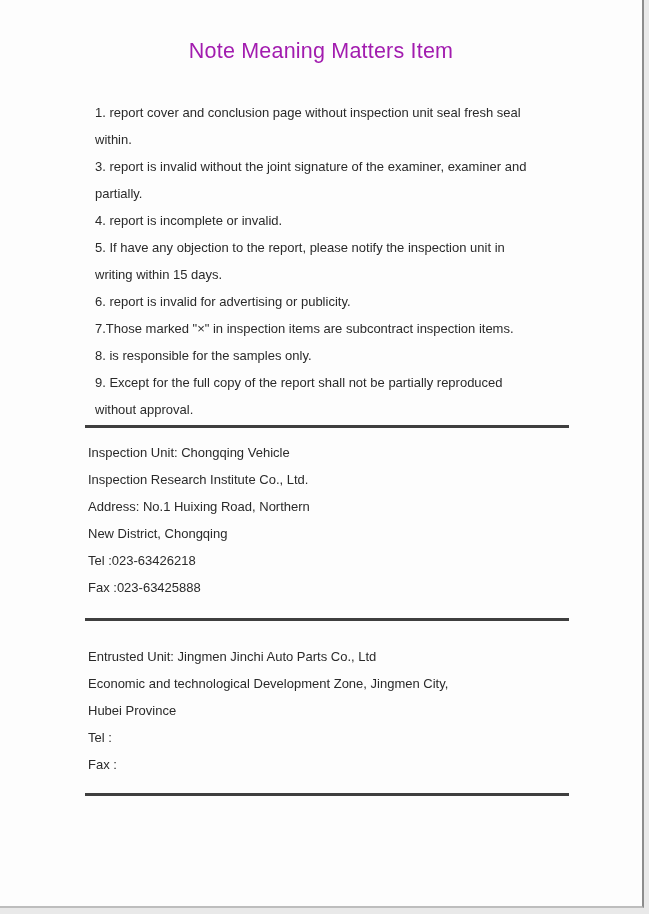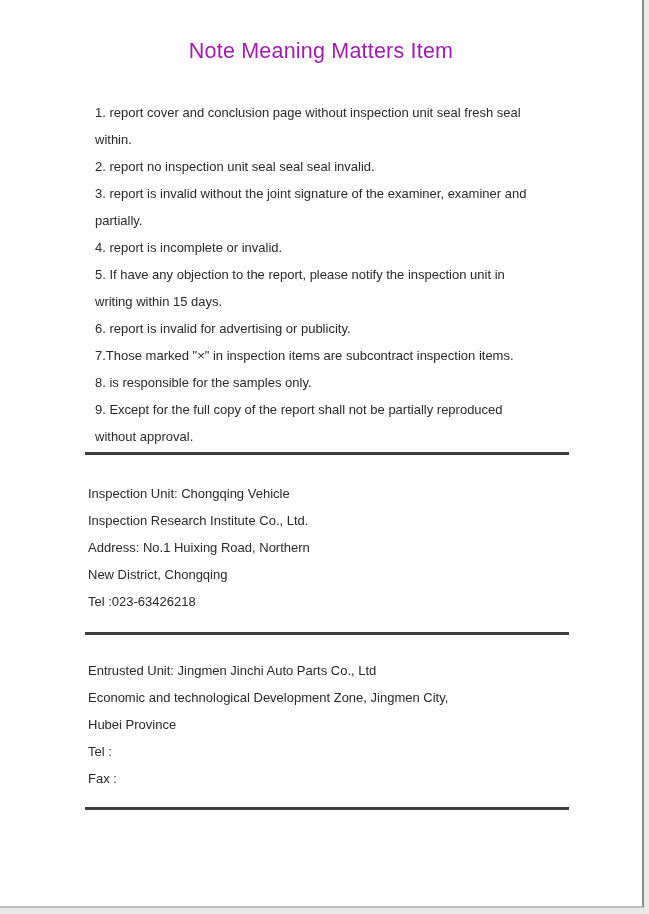--- a/index.html
+++ b/index.html
@@ -53,57 +53,57 @@
     background: #3f3f3f;
     border: none;
     margin: 0;
   }
   .divider-1 { margin-top: 2px; }
   .divider-2 { margin-top: 17px; }
   .divider-3 { margin-top: 15px; }
   .unit-block {
     padding-left: 3px;
   }
-  .unit-block-1 { margin-top: 25px; }
+  .unit-block-1 { margin-top: 11px; }
   .unit-block-2 { margin-top: 22px; }
 </style>
 </head>
 <body>
 
 <div class="canvas">
   <div class="page">
 
     <h1 class="page-title">Note Meaning Matters Item</h1>
 
     <div class="content">
 
       <div class="notes">
         <div class="note-line">1. report cover and conclusion page without inspection unit seal fresh seal</div>
         <div class="note-line">within.</div>
-        <div class="note-line">2. report no inspection unit seal seal seal invalid.</div>
         <div class="note-line">3. report is invalid without the joint signature of the examiner, examiner and</div>
         <div class="note-line">partially.</div>
         <div class="note-line">4. report is incomplete or invalid.</div>
         <div class="note-line">5. If have any objection to the report, please notify the inspection unit in</div>
         <div class="note-line">writing within 15 days.</div>
         <div class="note-line">6. report is invalid for advertising or publicity.</div>
         <div class="note-line">7.Those marked "×" in inspection items are subcontract inspection items.</div>
         <div class="note-line">8. is responsible for the samples only.</div>
         <div class="note-line">9. Except for the full copy of the report shall not be partially reproduced</div>
         <div class="note-line">without approval.</div>
       </div>
 
       <hr class="divider divider-1">
 
       <div class="unit-block unit-block-1">
         <div class="unit-line">Inspection Unit: Chongqing Vehicle</div>
         <div class="unit-line">Inspection Research Institute Co., Ltd.</div>
         <div class="unit-line">Address: No.1 Huixing Road, Northern</div>
         <div class="unit-line">New District, Chongqing</div>
         <div class="unit-line">Tel :023-63426218</div>
+        <div class="unit-line">Fax :023-63425888</div>
       </div>
 
       <hr class="divider divider-2">
 
       <div class="unit-block unit-block-2">
         <div class="unit-line">Entrusted Unit: Jingmen Jinchi Auto Parts Co., Ltd</div>
         <div class="unit-line">Economic and technological Development Zone, Jingmen City,</div>
         <div class="unit-line">Hubei Province</div>
         <div class="unit-line">Tel :</div>
         <div class="unit-line">Fax :</div>

